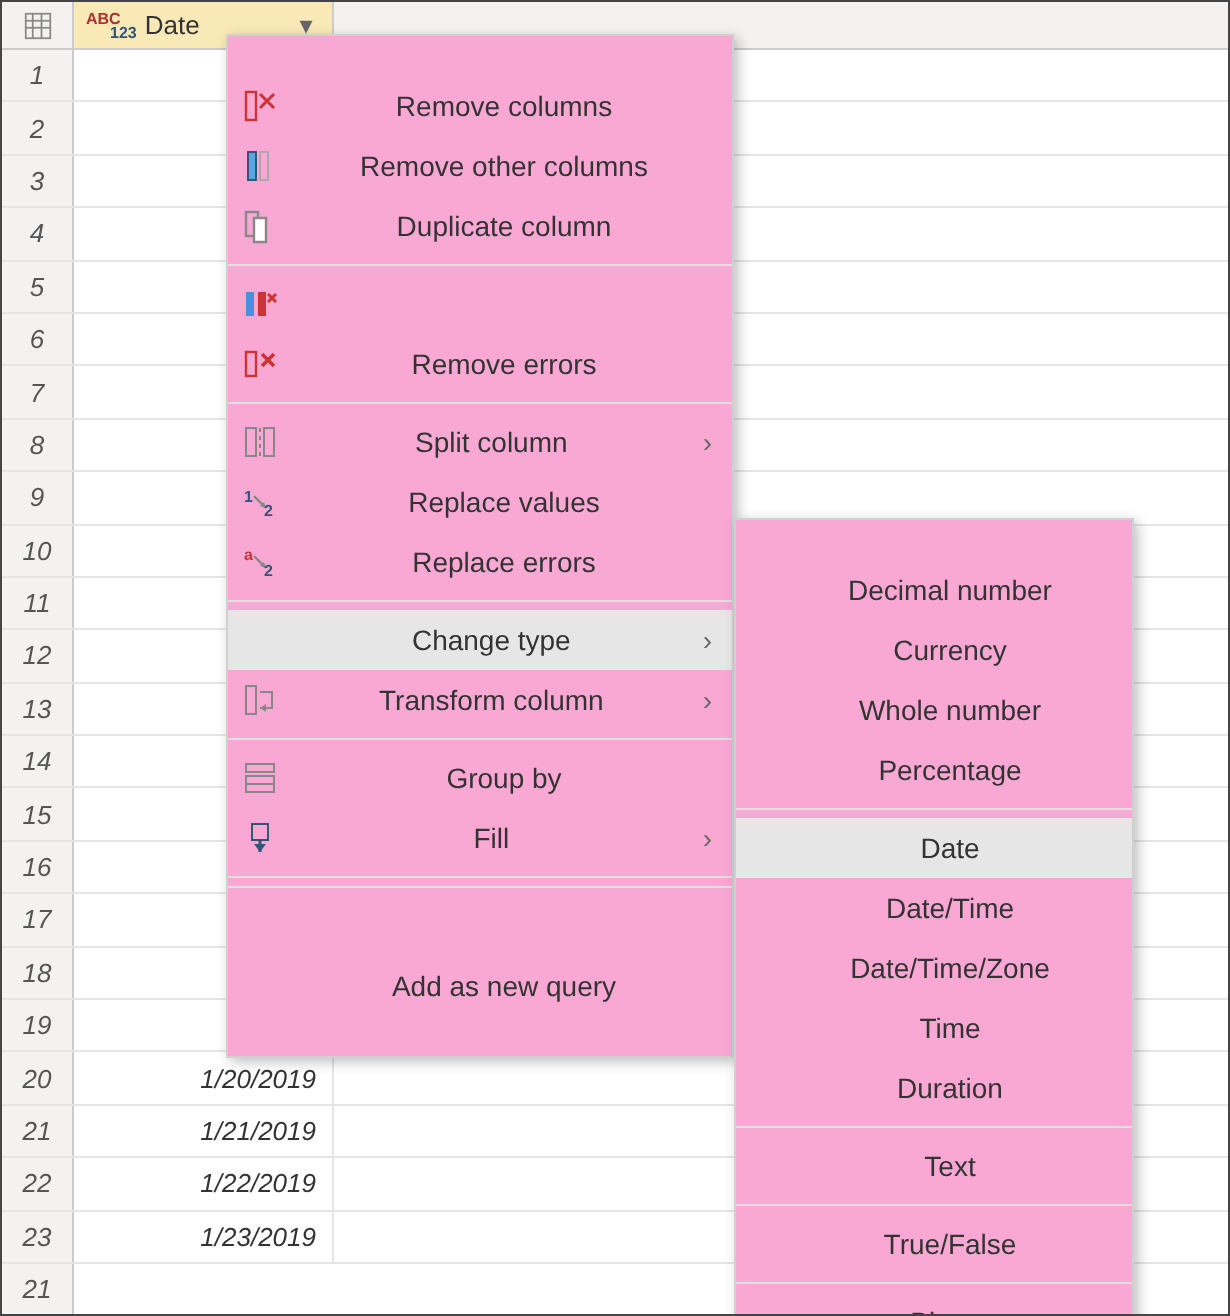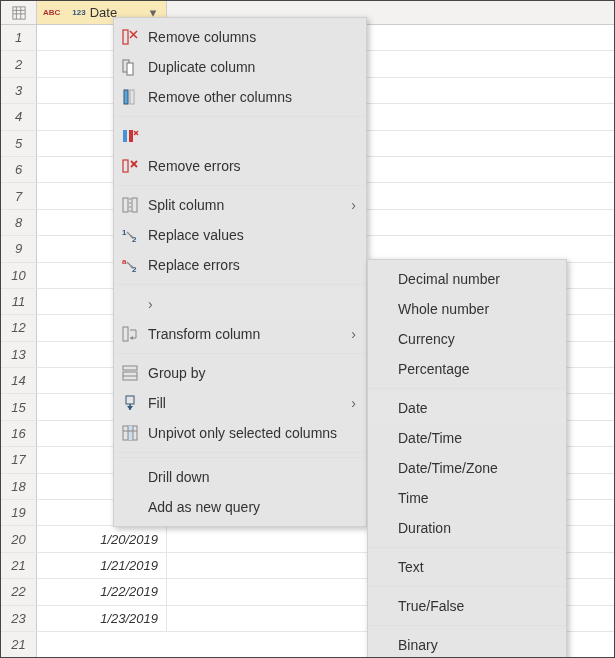--- a/index.html
+++ b/index.html
@@ -38,21 +38,21 @@
     flex: 0 0 130px;
     display: flex;
     align-items: center;
     padding: 0 6px;
     gap: 4px;
     border-right: 1px solid #ccc;
     background: #f9e9b7;
   }
   .col-header .type-icon {
     display: flex;
-    flex-direction: row;
+    flex-direction: column;
     line-height: 7px;
     font-size: 8px;
     color: #555;
     font-weight: 600;
   }
   .col-header .type-icon span:first-child { color:#a33; }
   .col-header .type-icon span:last-child { color:#357;margin-left:12px; }
   .col-header .name { flex: 1; font-weight: 400; color:#333; }
   .col-header .dropdown { width: 14px; text-align:center; color:#666; }
   .grid-body { position: absolute; top: 24px; bottom: 0; left: 0; right: 0; }
@@ -76,26 +76,27 @@
     border-right: 1px solid #e5e5e5;
     display: flex;
     align-items: center;
     justify-content: flex-end;
     padding: 0 8px;
     font-style: italic;
     color: #333;
   }
   .menu {
     position: absolute;
-    background: #e5e5e5;
+    background: #f9a8d4;
     box-shadow: 2px 2px 6px rgba(0,0,0,0.25);
     border: 1px solid #d0d0d0;
-    padding: 4px 0;
+    padding: 20px 0;
     font-size: 14px;
     color: #333;
+    text-align: center;
   }
   .menu.main {
     left: 112px;
     top: 16px;
     width: 254px;
   }
   .menu.sub {
     left: 366px;
     top: 258px;
     width: 200px;
@@ -253,34 +254,34 @@
           <rect x="2" y="2" width="5" height="14" fill="none" stroke="#c33" stroke-width="1.2"></rect>
           <line x1="9" y1="3" x2="16" y2="10" stroke="#c33" stroke-width="1.5"></line>
           <line x1="16" y1="3" x2="9" y2="10" stroke="#c33" stroke-width="1.5"></line>
         </svg>
       </span>
     <span class="mi-label">Remove columns</span>
   </div>
   <div class="menu-item">
     <span class="mi-icon">
         <svg class="ico" viewBox="0 0 18 18">
+          <rect x="3" y="2" width="4" height="14" fill="#5aa6dd" stroke="#357" stroke-width="1"></rect>
+          <rect x="9" y="2" width="4" height="14" fill="none" stroke="#aaa" stroke-width="1"></rect>
+        </svg>
+      </span>
+    <span class="mi-label">Remove other columns</span>
+  </div>
+  <div class="menu-item">
+    <span class="mi-icon">
+        <svg class="ico" viewBox="0 0 18 18">
           <rect x="2" y="2" width="6" height="12" fill="none" stroke="#888" stroke-width="1.2"></rect>
           <rect x="6" y="5" width="6" height="12" fill="#fff" stroke="#888" stroke-width="1.2"></rect>
         </svg>
       </span>
     <span class="mi-label">Duplicate column</span>
-  </div>
-  <div class="menu-item">
-    <span class="mi-icon">
-        <svg class="ico" viewBox="0 0 18 18">
-          <rect x="3" y="2" width="4" height="14" fill="#5aa6dd" stroke="#357" stroke-width="1"></rect>
-          <rect x="9" y="2" width="4" height="14" fill="none" stroke="#aaa" stroke-width="1"></rect>
-        </svg>
-      </span>
-    <span class="mi-label">Remove other columns</span>
   </div>
   <div class="menu-sep"></div>
   <div class="menu-item">
     <span class="mi-icon">
         <svg class="ico" viewBox="0 0 18 18">
           <rect x="2" y="3" width="4" height="12" fill="#4a90d9"></rect>
           <rect x="8" y="3" width="4" height="12" fill="#c33"></rect>
           <line x1="13" y1="4" x2="17" y2="8" stroke="#c33" stroke-width="1.5"></line>
           <line x1="17" y1="4" x2="13" y2="8" stroke="#c33" stroke-width="1.5"></line>
         </svg>
@@ -326,20 +327,21 @@
           <path d="M6 6 L12 12" stroke="#888" stroke-width="1.2"></path>
           <polygon points="12,12 9,11 11,9" fill="#888"></polygon>
           <text x="11" y="16" font-size="8" fill="#357" font-weight="bold">2</text>
         </svg>
       </span>
     <span class="mi-label">Replace errors</span>
   </div>
   <div class="menu-sep"></div>
   <div class="menu-item highlight">
     <span class="mi-icon"></span>
+    <span class="mi-label">Change type</span>
     <span class="mi-arrow">›</span>
   </div>
   <div class="menu-item">
     <span class="mi-icon">
         <svg class="ico" viewBox="0 0 18 18">
           <rect x="2" y="2" width="5" height="14" fill="none" stroke="#888"></rect>
           <path d="M9 5 L15 5 L15 13 L9 13" fill="none" stroke="#888"></path>
           <polygon points="9,13 12,11 12,15" fill="#888"></polygon>
         </svg>
       </span>
@@ -361,53 +363,40 @@
     <span class="mi-icon">
         <svg class="ico" viewBox="0 0 18 18">
           <rect x="5" y="2" width="8" height="8" fill="none" stroke="#357"></rect>
           <line x1="9" y1="10" x2="9" y2="16" stroke="#357" stroke-width="1.5"></line>
           <polygon points="9,16 6,12 12,12" fill="#357"></polygon>
         </svg>
       </span>
     <span class="mi-label">Fill</span>
     <span class="mi-arrow">›</span>
   </div>
-  <div class="menu-item">
-    <span class="mi-icon">
-        <svg class="ico" viewBox="0 0 18 18">
-          <rect x="2" y="2" width="14" height="14" fill="none" stroke="#888"></rect>
-          <rect x="7" y="2" width="5" height="14" fill="#cde"></rect>
-          <line x1="2" y1="7" x2="16" y2="7" stroke="#888"></line>
-          <line x1="7" y1="2" x2="7" y2="16" stroke="#888"></line>
-          <line x1="12" y1="2" x2="12" y2="16" stroke="#888"></line>
-        </svg>
-      </span>
-    <span class="mi-label">Unpivot only selected columns</span>
-  </div>
   <div class="menu-sep"></div>
   <div class="menu-sep"></div>
   <div class="menu-item">
     <span class="mi-icon"></span>
-    <span class="mi-label">Drill down</span>
   </div>
   <div class="menu-item">
     <span class="mi-icon"></span>
     <span class="mi-label">Add as new query</span>
   </div>
 </div>
 
 <div class="menu sub">
   <div class="menu-item">
       <span class="mi-label">Decimal number</span>
     </div>
   <div class="menu-item">
+      <span class="mi-label">Currency</span>
+    </div>
+  <div class="menu-item">
       <span class="mi-label">Whole number</span>
-    </div>
-  <div class="menu-item">
-      <span class="mi-label">Currency</span>
     </div>
   <div class="menu-item">
       <span class="mi-label">Percentage</span>
     </div>
   <div class="menu-sep"></div>
   <div class="menu-item highlight">
       <span class="mi-label">Date</span>
     </div>
   <div class="menu-item">
       <span class="mi-label">Date/Time</span>

